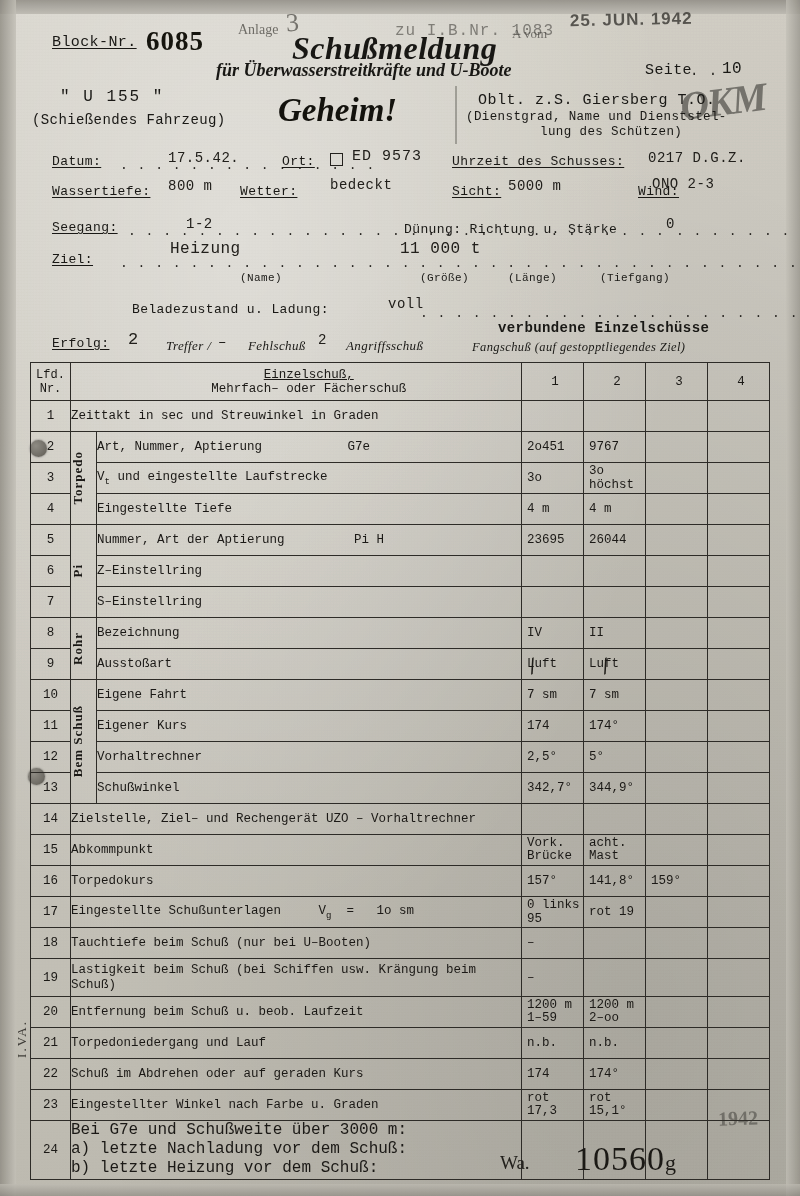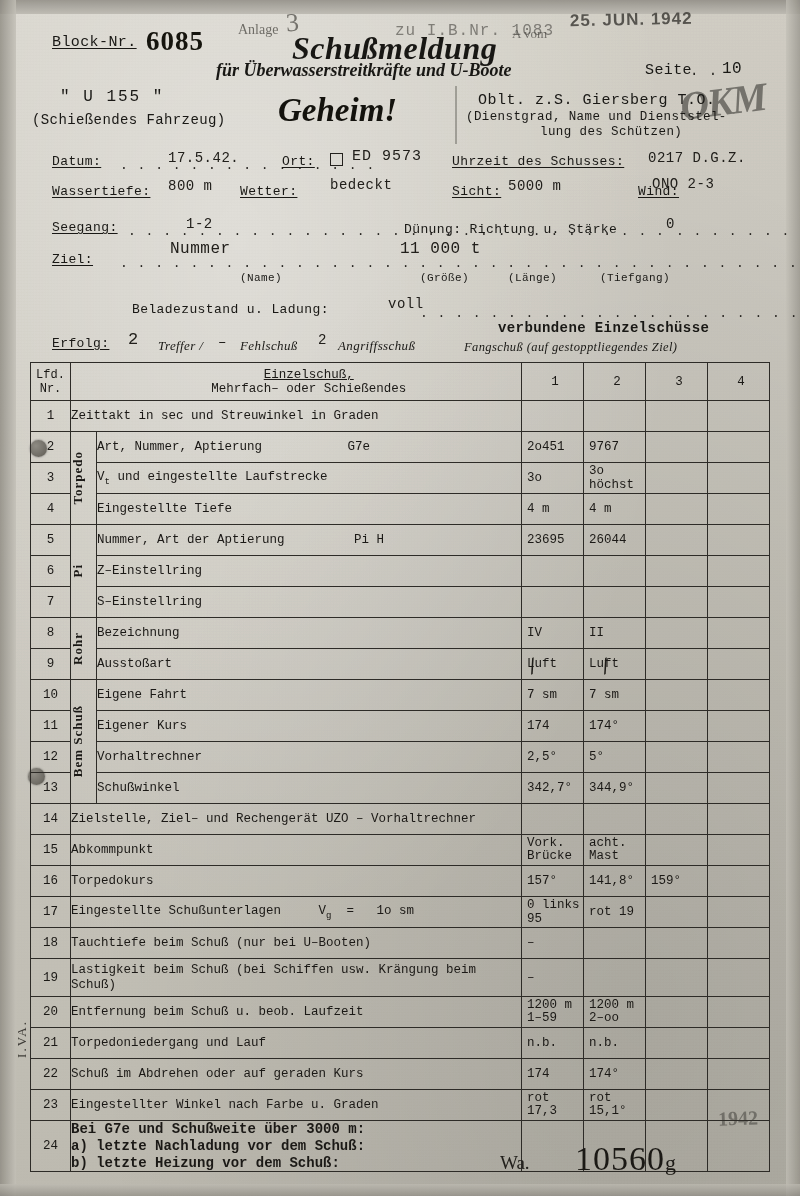--- a/index.html
+++ b/index.html
@@ -201,21 +201,21 @@
   
   #bignum {
     position:absolute; left:575px; top:1140px;
     font-family:"Liberation Serif", serif;
     font-size:34px; color:#1d1b17; letter-spacing:1px;
   }
   #bigwa {
     position:absolute; left:500px; top:1152px;
     font-family:"Liberation Serif", serif; font-size:19px; color:#24221e;
   }
-  .ital { font-style: italic; }
+  .ital { font-style: italic; margin-left: 8px; }
 
   
   .ovl { position:absolute; font-family:"Liberation Mono", monospace; color:#201e1a; }
 </style>
 </head>
 <body>
 
 <div id="sheet">
   <div id="grain"></div>
   <div class="edge-dark" id="edge-top"></div>
@@ -272,21 +272,21 @@
   <div class="txt hand" style="left:652px; top:176px;">ONO 2-3</div>
 
   <div class="txt lbl ul" style="left:52px; top:220px;">Seegang:</div>
   <div class="txt hand" style="left:186px; top:216px;">1-2</div>
   <div class="txt dots" style="left:128px; top:224px; font-size:13px;">. . . . . . . . . . . . . . . . . . . . . . . . . . . . . . .</div>
   <div class="txt lbl" style="left:404px; top:222px;">Dünung: Richtung u. Stärke</div>
   <div class="txt hand" style="left:666px; top:216px;">0</div>
   <div class="txt dots" style="left:676px; top:224px; font-size:13px;">. . . . . . .</div>
 
   <div class="txt lbl ul" style="left:52px; top:252px;">Ziel:</div>
-  <div class="txt hand" style="left:170px; top:240px; font-size:16px;">Nummer</div>
+  <div class="txt hand" style="left:170px; top:240px; font-size:16px;">Heizung</div>
   <div class="txt hand" style="left:400px; top:240px; font-size:16px;">11 000 t</div>
   <div class="txt dots" style="left:120px; top:256px; font-size:13px;">. . . . . . . . . . . . . . . . . . . . . . . . . . . . . . . . . . . . . . . . . . . . . . . . . . . . . . .</div>
   <div class="txt sm" style="left:240px; top:272px;">(Name)</div>
   <div class="txt sm" style="left:420px; top:272px;">(Größe)</div>
   <div class="txt sm" style="left:508px; top:272px;">(Länge)</div>
   <div class="txt sm" style="left:600px; top:272px;">(Tiefgang)</div>
 
   <div class="txt lbl" style="left:132px; top:302px;">Beladezustand u. Ladung:</div>
   <div class="txt hand" style="left:388px; top:296px;">voll</div>
   <div class="txt dots" style="left:420px; top:306px; font-size:13px;">. . . . . . . . . . . . . . . . . . . . . . . . . . . . .</div>
@@ -304,21 +304,21 @@
   <table id="tbl">
     <tbody>
         <tr style="height:38px;">
       <td class="c-nr">
         <div style="font-size:12px;">Lfd.</div>
         <div style="font-size:12px;">Nr.</div>
       </td>
       <td class="c-grp" style="border-right:none;"></td>
       <td class="c-desc hdr-txt" style="border-left:none;">
         <div style="text-decoration:underline;">Einzelschuß,</div>
-        <div>Mehrfach– oder Schießendes</div>
+        <div>Mehrfach– oder Fächerschuß</div>
       </td>
       <td class="c-v num-hdr">1</td>
       <td class="c-v num-hdr">2</td>
       <td class="c-v num-hdr">3</td>
       <td class="c-v num-hdr">4</td>
     </tr>
 
     <tr class="rowh">
       <td class="c-nr">1</td>
       <td class="c-desc desc" colspan="2">Zeittakt in sec und Streuwinkel in Graden</td>
@@ -546,21 +546,21 @@
       <td class="c-nr">23</td>
       <td class="c-desc desc" colspan="2">Eingestellter Winkel nach Farbe u. Graden</td>
       <td class="c-v val val-sm" style="line-height:1.05;">rot 17,3</td>
       <td class="c-v val val-sm" style="line-height:1.05;">rot 15,1°</td>
       <td class="c-v val"></td>
       <td class="c-v val"></td>
     </tr>
 
     <tr style="height:48px;">
       <td class="c-nr">24</td>
-      <td class="c-desc desc" colspan="2" style="line-height:1.2; font-size:14px;font-weight:bold;">
+      <td class="c-desc desc" colspan="2" style="line-height:1.2; font-size:16px;">
         <div>Bei G7e und Schußweite über 3000 m:</div>
         <div>a) letzte Nachladung vor dem Schuß:</div>
         <div>b) letzte Heizung vor dem Schuß:</div>
       </td>
       <td class="c-v val"></td>
       <td class="c-v val"></td>
       <td class="c-v val"></td>
       <td class="c-v val"></td>
     </tr>
   </tbody>

